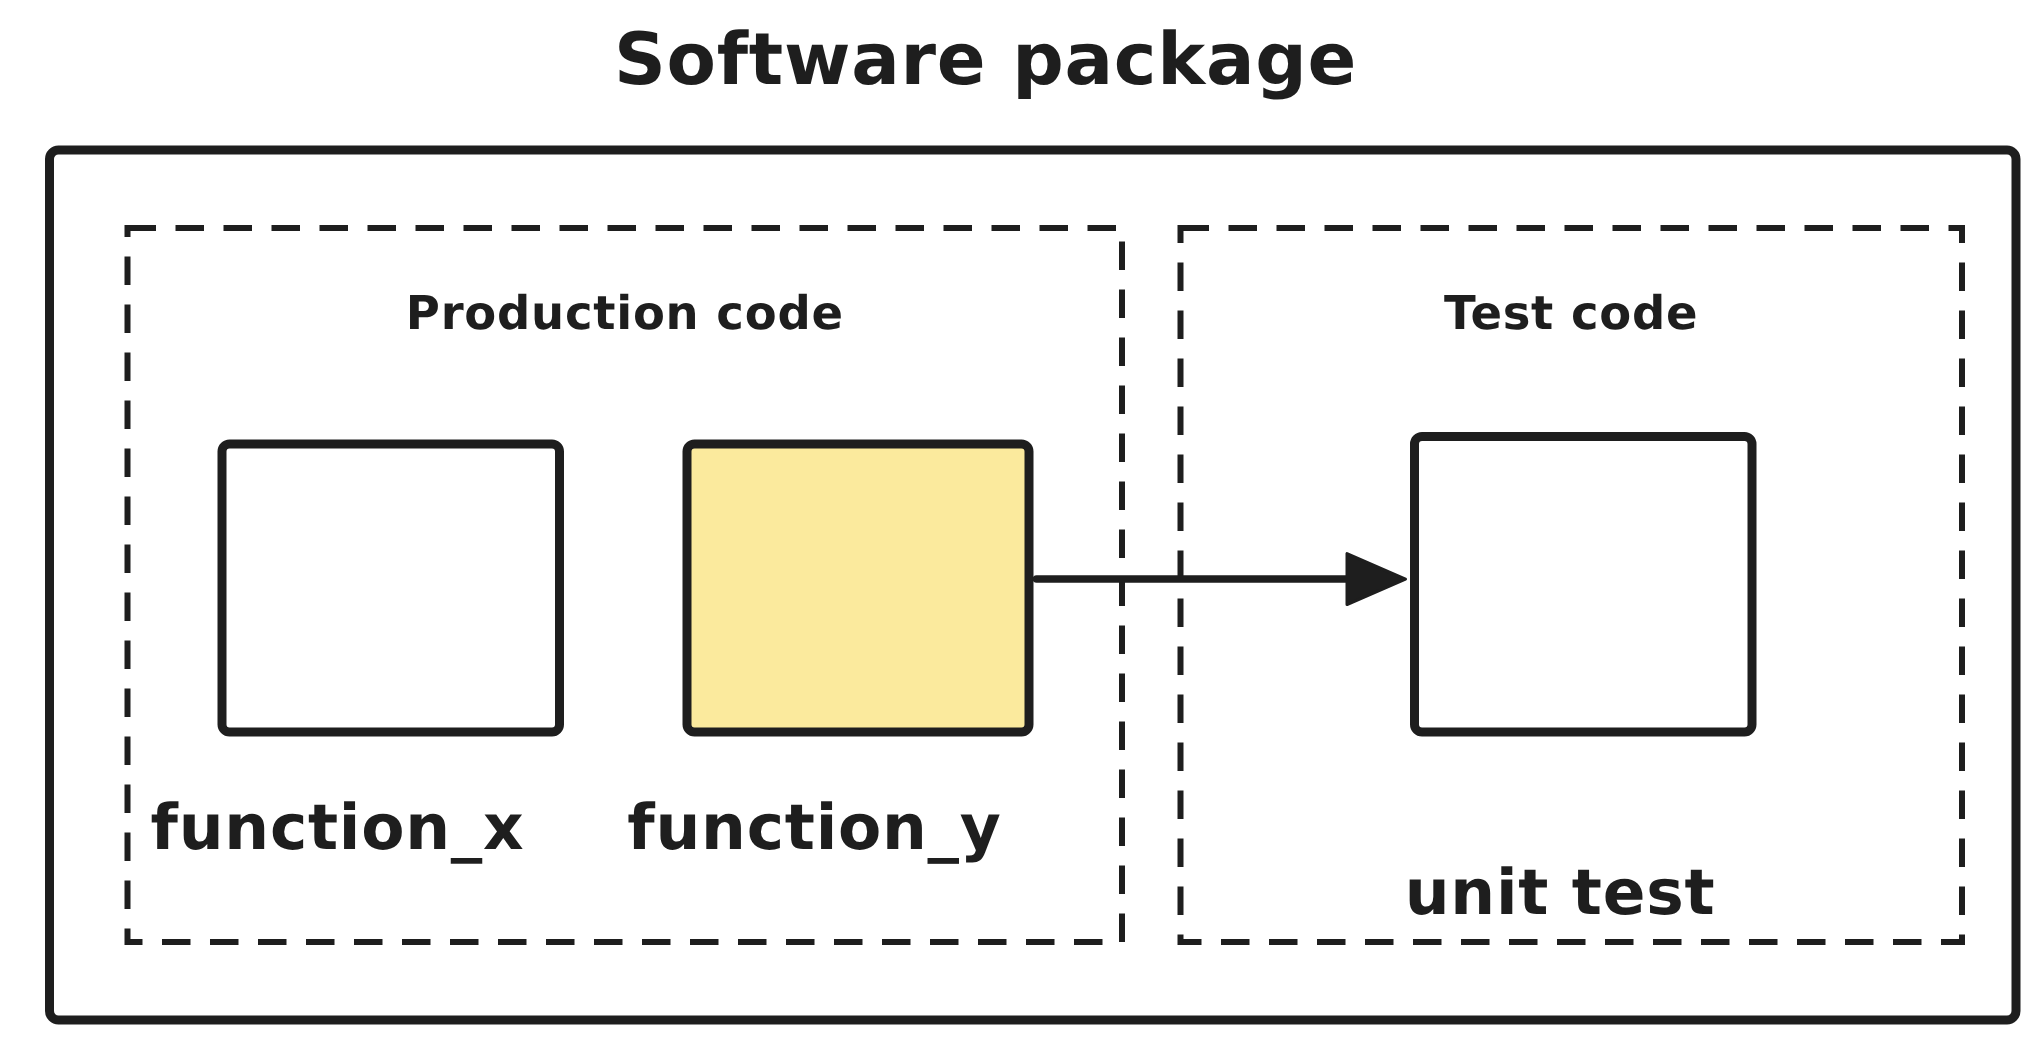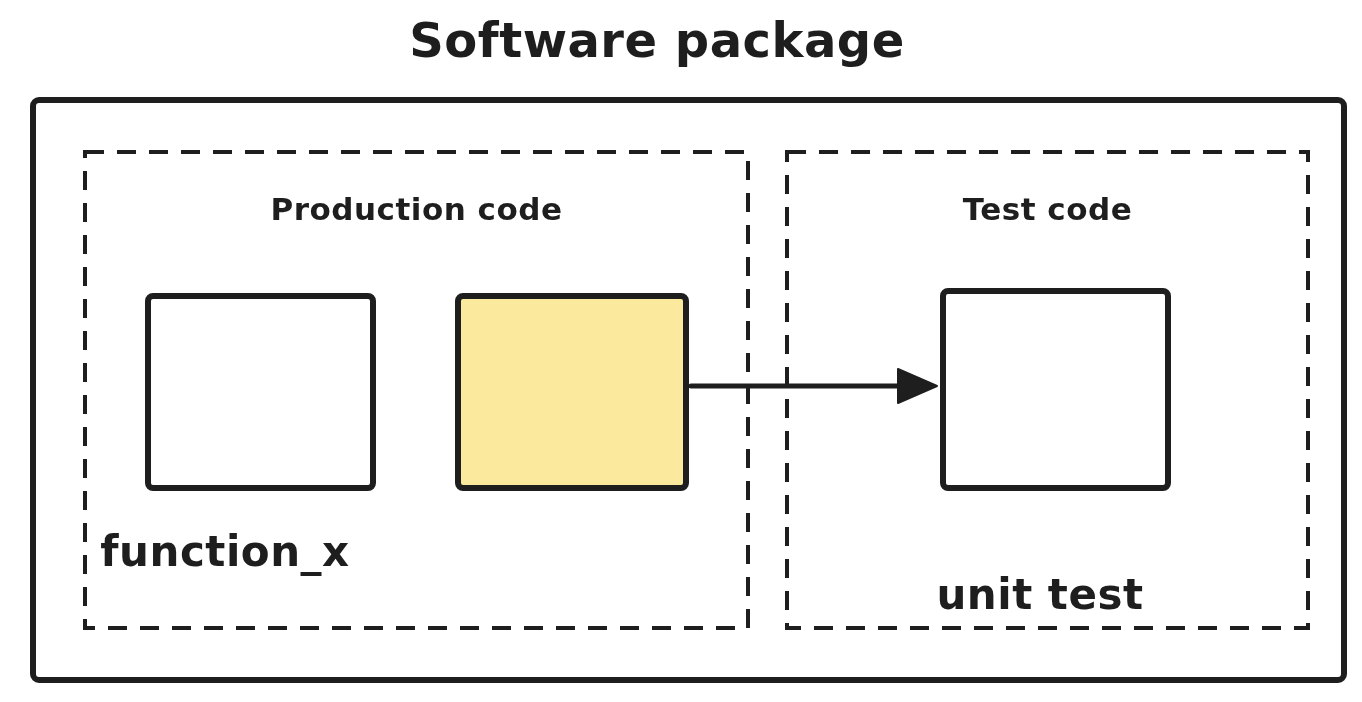--- a/index.html
+++ b/index.html
@@ -107,15 +107,16 @@
   </svg>
 
   <div class="txt diagram-title">Software package</div>
 
   <div class="txt group-label production">Production code</div>
 
   <div class="txt group-label test">Test code</div>
 
   <div class="txt node-label fx">function_x</div>
 
+  <div class="txt node-label fy">function_y</div>
 
   <div class="txt node-label ut">unit test</div>
 </div>
 
 </body></html>

